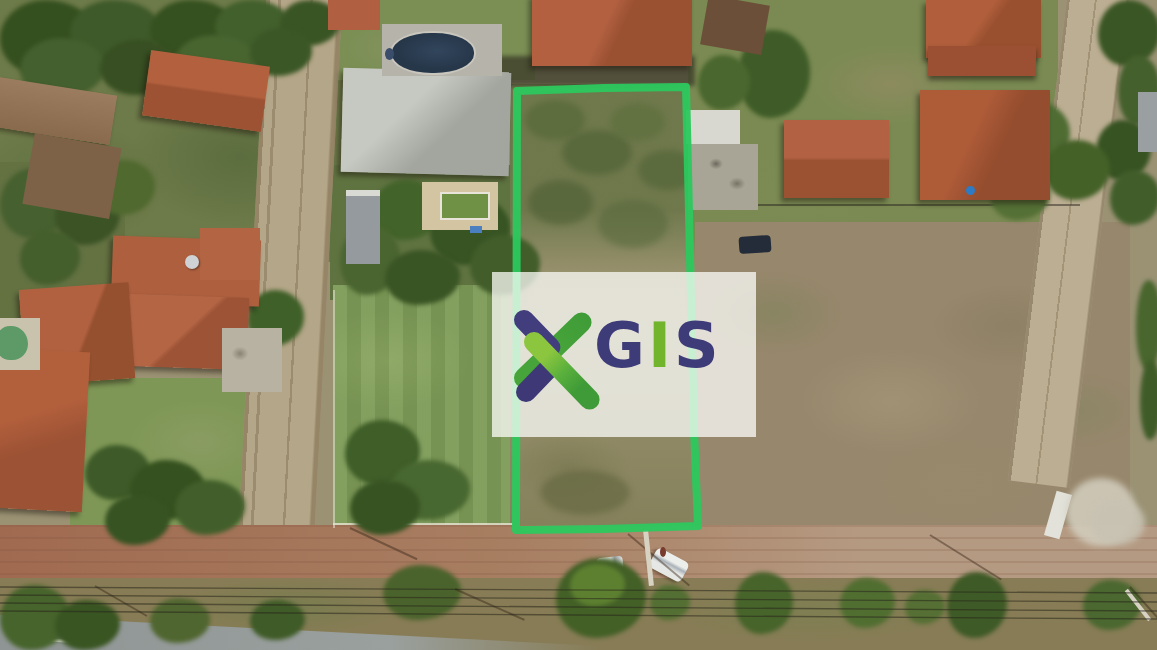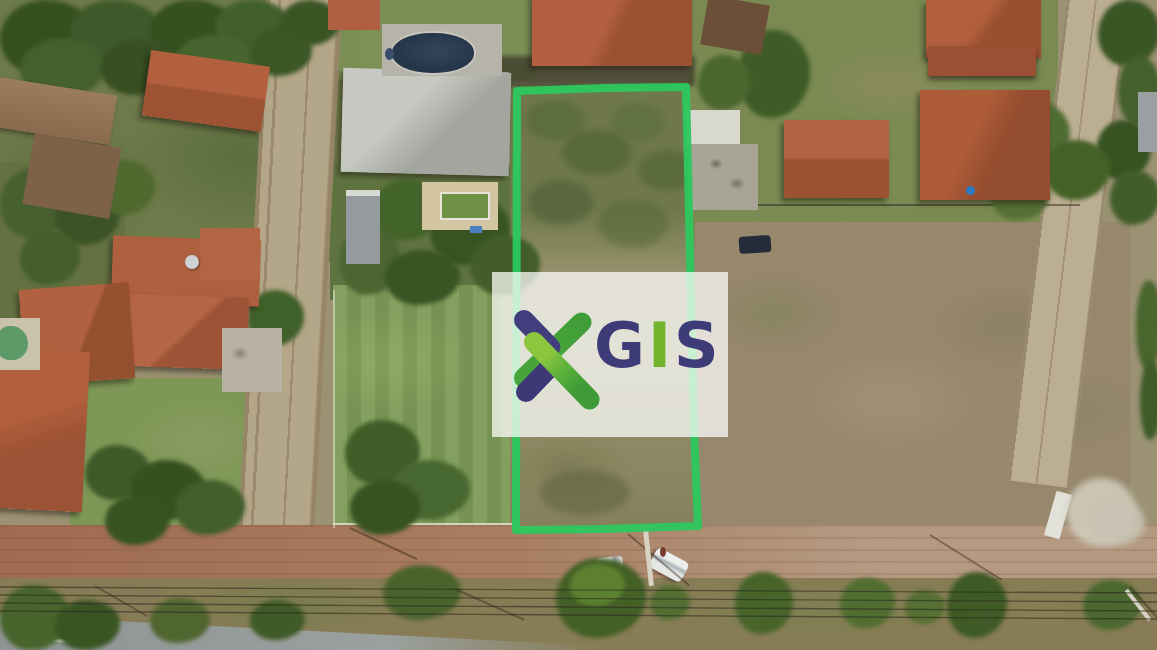--- a/index.html
+++ b/index.html
@@ -10,21 +10,21 @@
   .b{position:absolute;border-radius:50%;filter:blur(3px);}
   .shad{position:absolute;background:rgba(55,38,25,.45);}
   .tiles{background-image:repeating-linear-gradient(90deg,rgba(90,35,18,.32) 0 1px,rgba(0,0,0,0) 1px 5px),
                           repeating-linear-gradient(0deg,rgba(255,255,255,.10) 0 1px,rgba(0,0,0,0) 1px 7px);}
   .tilesH{background-image:repeating-linear-gradient(0deg,rgba(90,35,18,.32) 0 1px,rgba(0,0,0,0) 1px 5px),
                            repeating-linear-gradient(90deg,rgba(255,255,255,.10) 0 1px,rgba(0,0,0,0) 1px 8px);}
   .corr{background-image:repeating-linear-gradient(90deg,rgba(0,0,0,.22) 0 1px,rgba(0,0,0,0) 1px 5px);}
   .corrH{background-image:repeating-linear-gradient(0deg,rgba(0,0,0,.22) 0 1px,rgba(0,0,0,0) 1px 5px);}
   .eave{box-shadow:-3px 4px 5px rgba(25,15,8,.45);}
   svg.layer{position:absolute;left:0;top:0;}
-  #wm{position:absolute;left:492px;top:272px;width:236px;height:165px;
+  #wm{position:absolute;left:492px;top:272px;width:264px;height:165px;
       background:rgba(253,253,251,.74);}
   #xlogo{position:absolute;left:20px;top:30px;width:104px;height:104px;}
   #xlogo .bar{position:absolute;height:20px;border-radius:10px;transform-origin:10px 10px;}
   #g2{width:100px;left:2px;top:66px;transform:rotate(-44deg);background:linear-gradient(90deg,#46a43a 0 55%,#3f9b37);}
   #n1{width:58px;left:2px;top:8px;transform:rotate(46deg);background:#423d7d;}
   #n2{width:58px;left:4px;top:80px;transform:rotate(-46deg);background:#3e3976;}
   #g1{width:100px;left:12px;top:30px;transform:rotate(46deg);
       background:linear-gradient(90deg,#8cc63f 0 28%,#5ab03c 52%,#3f9b37 75%);}
   #gis{position:absolute;left:102px;top:44px;font-size:62px;font-weight:bold;
        letter-spacing:3px;line-height:60px;}

